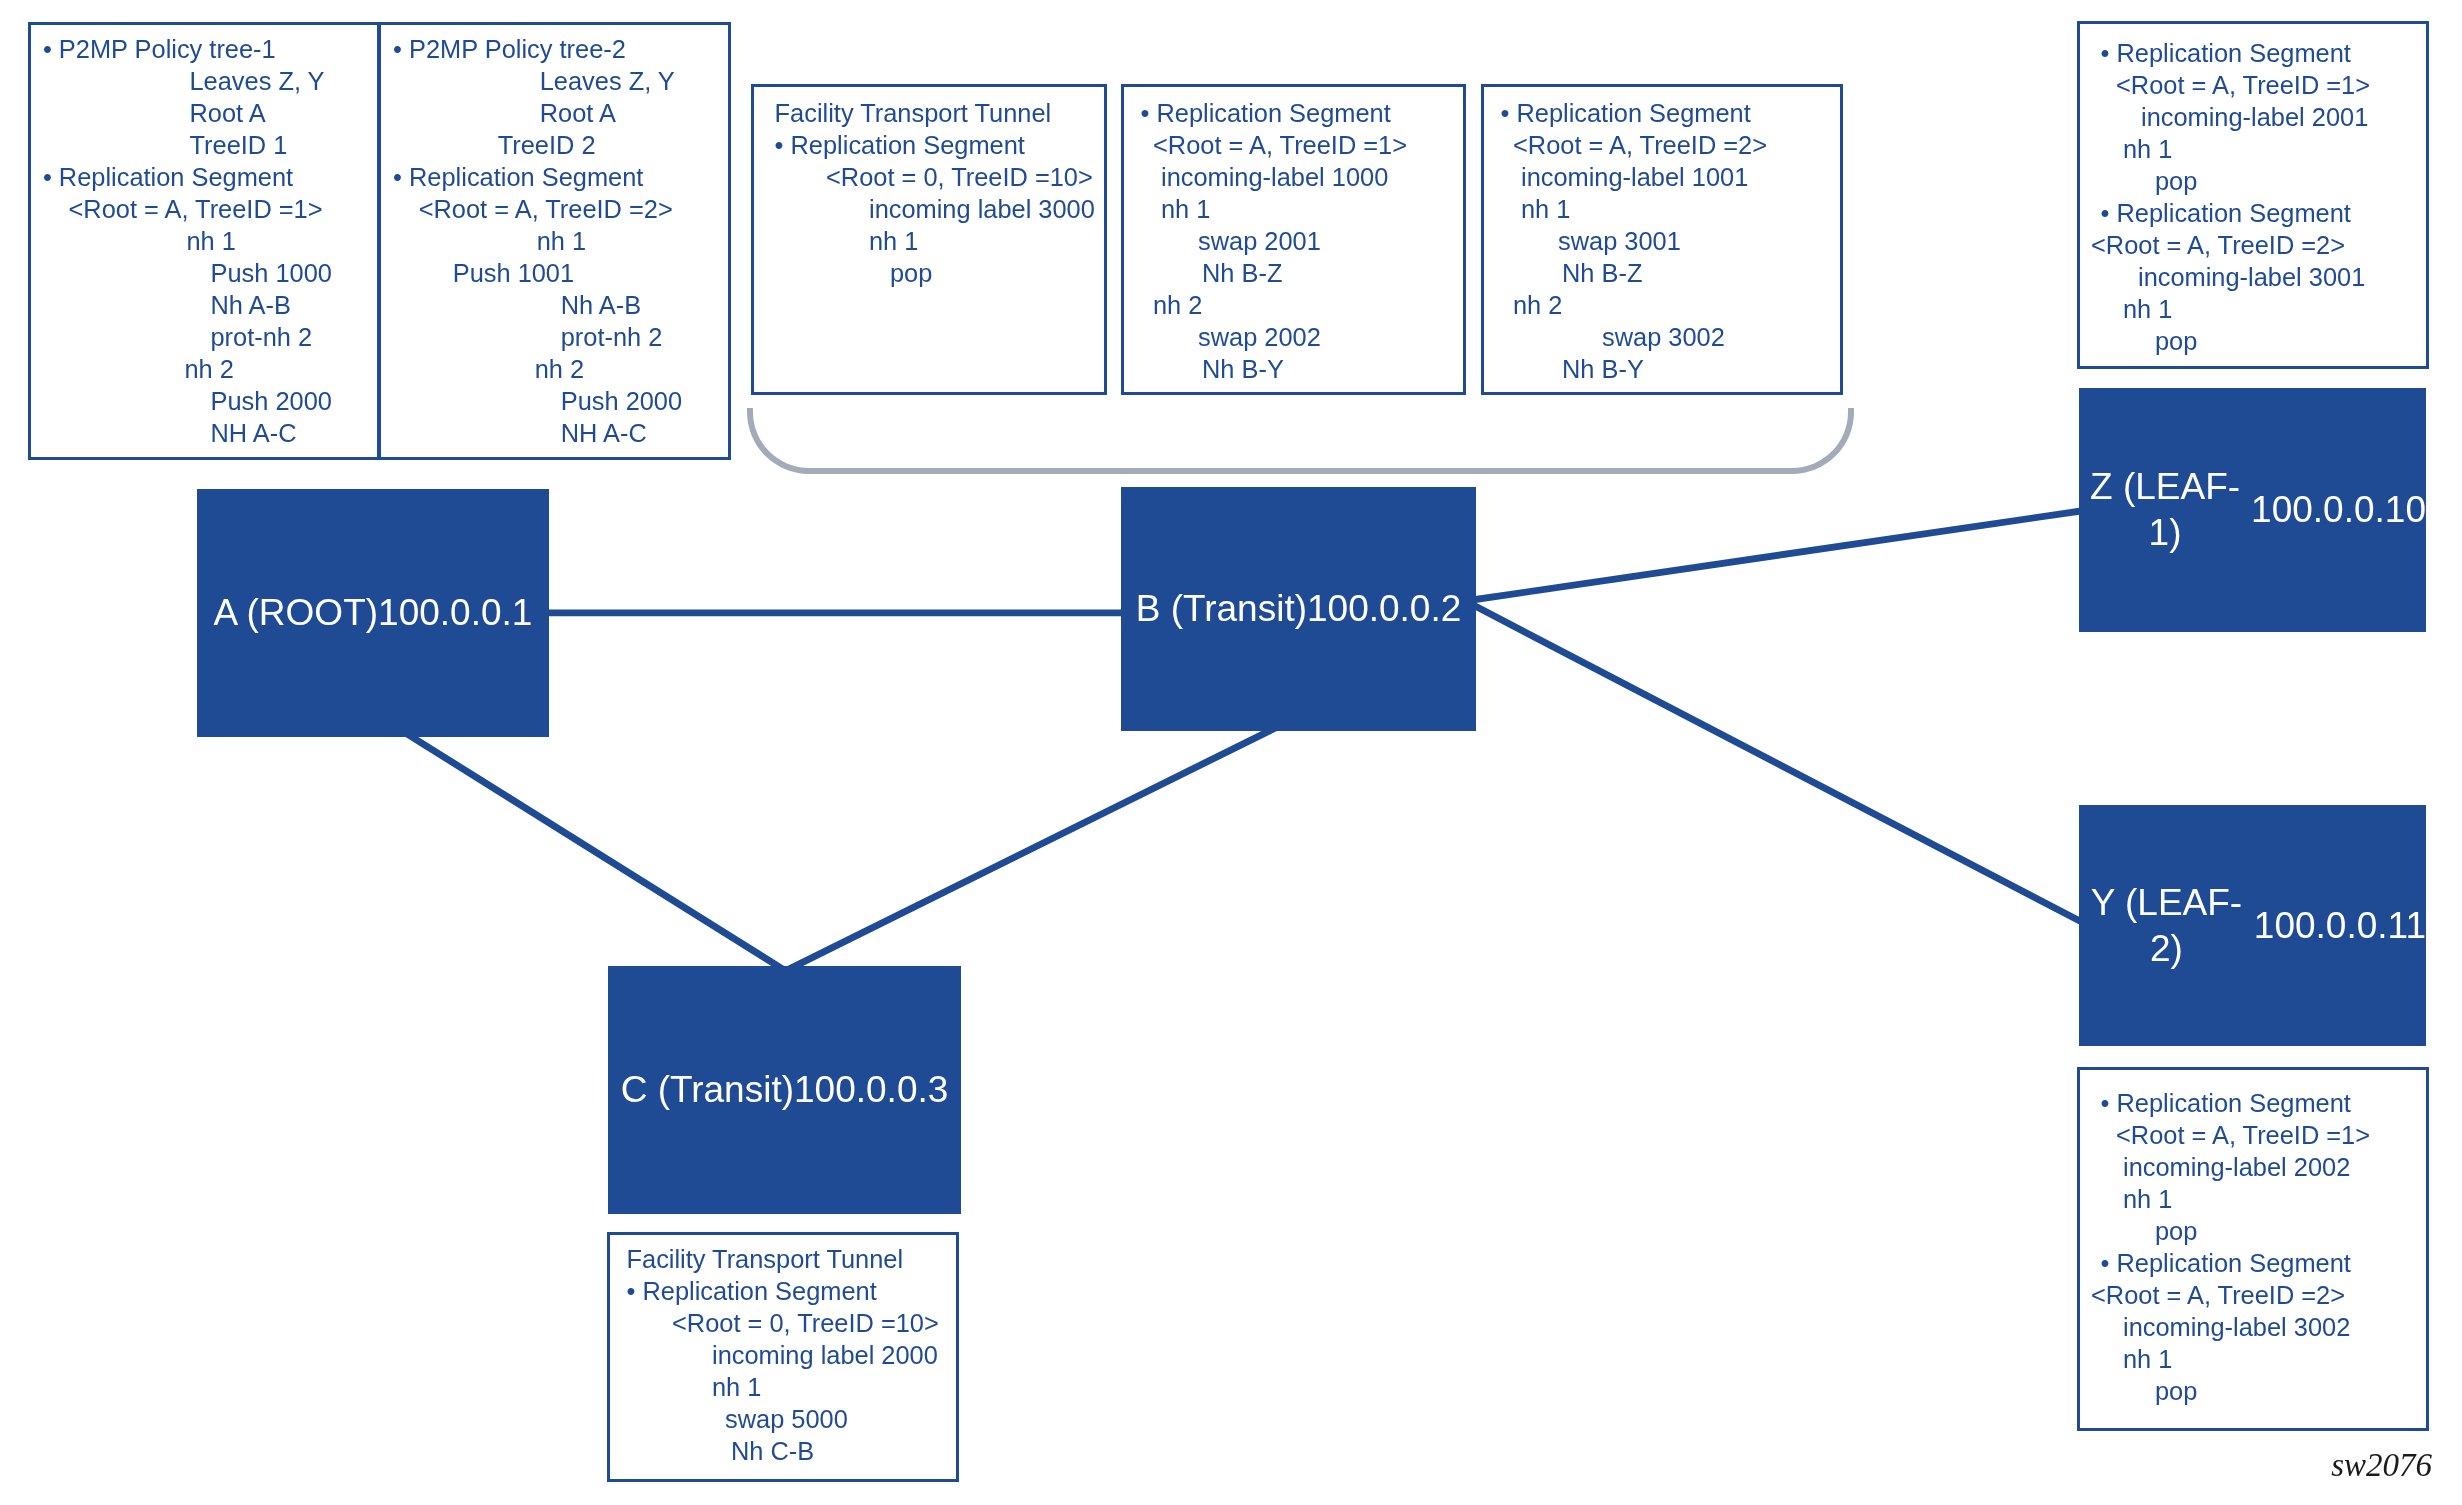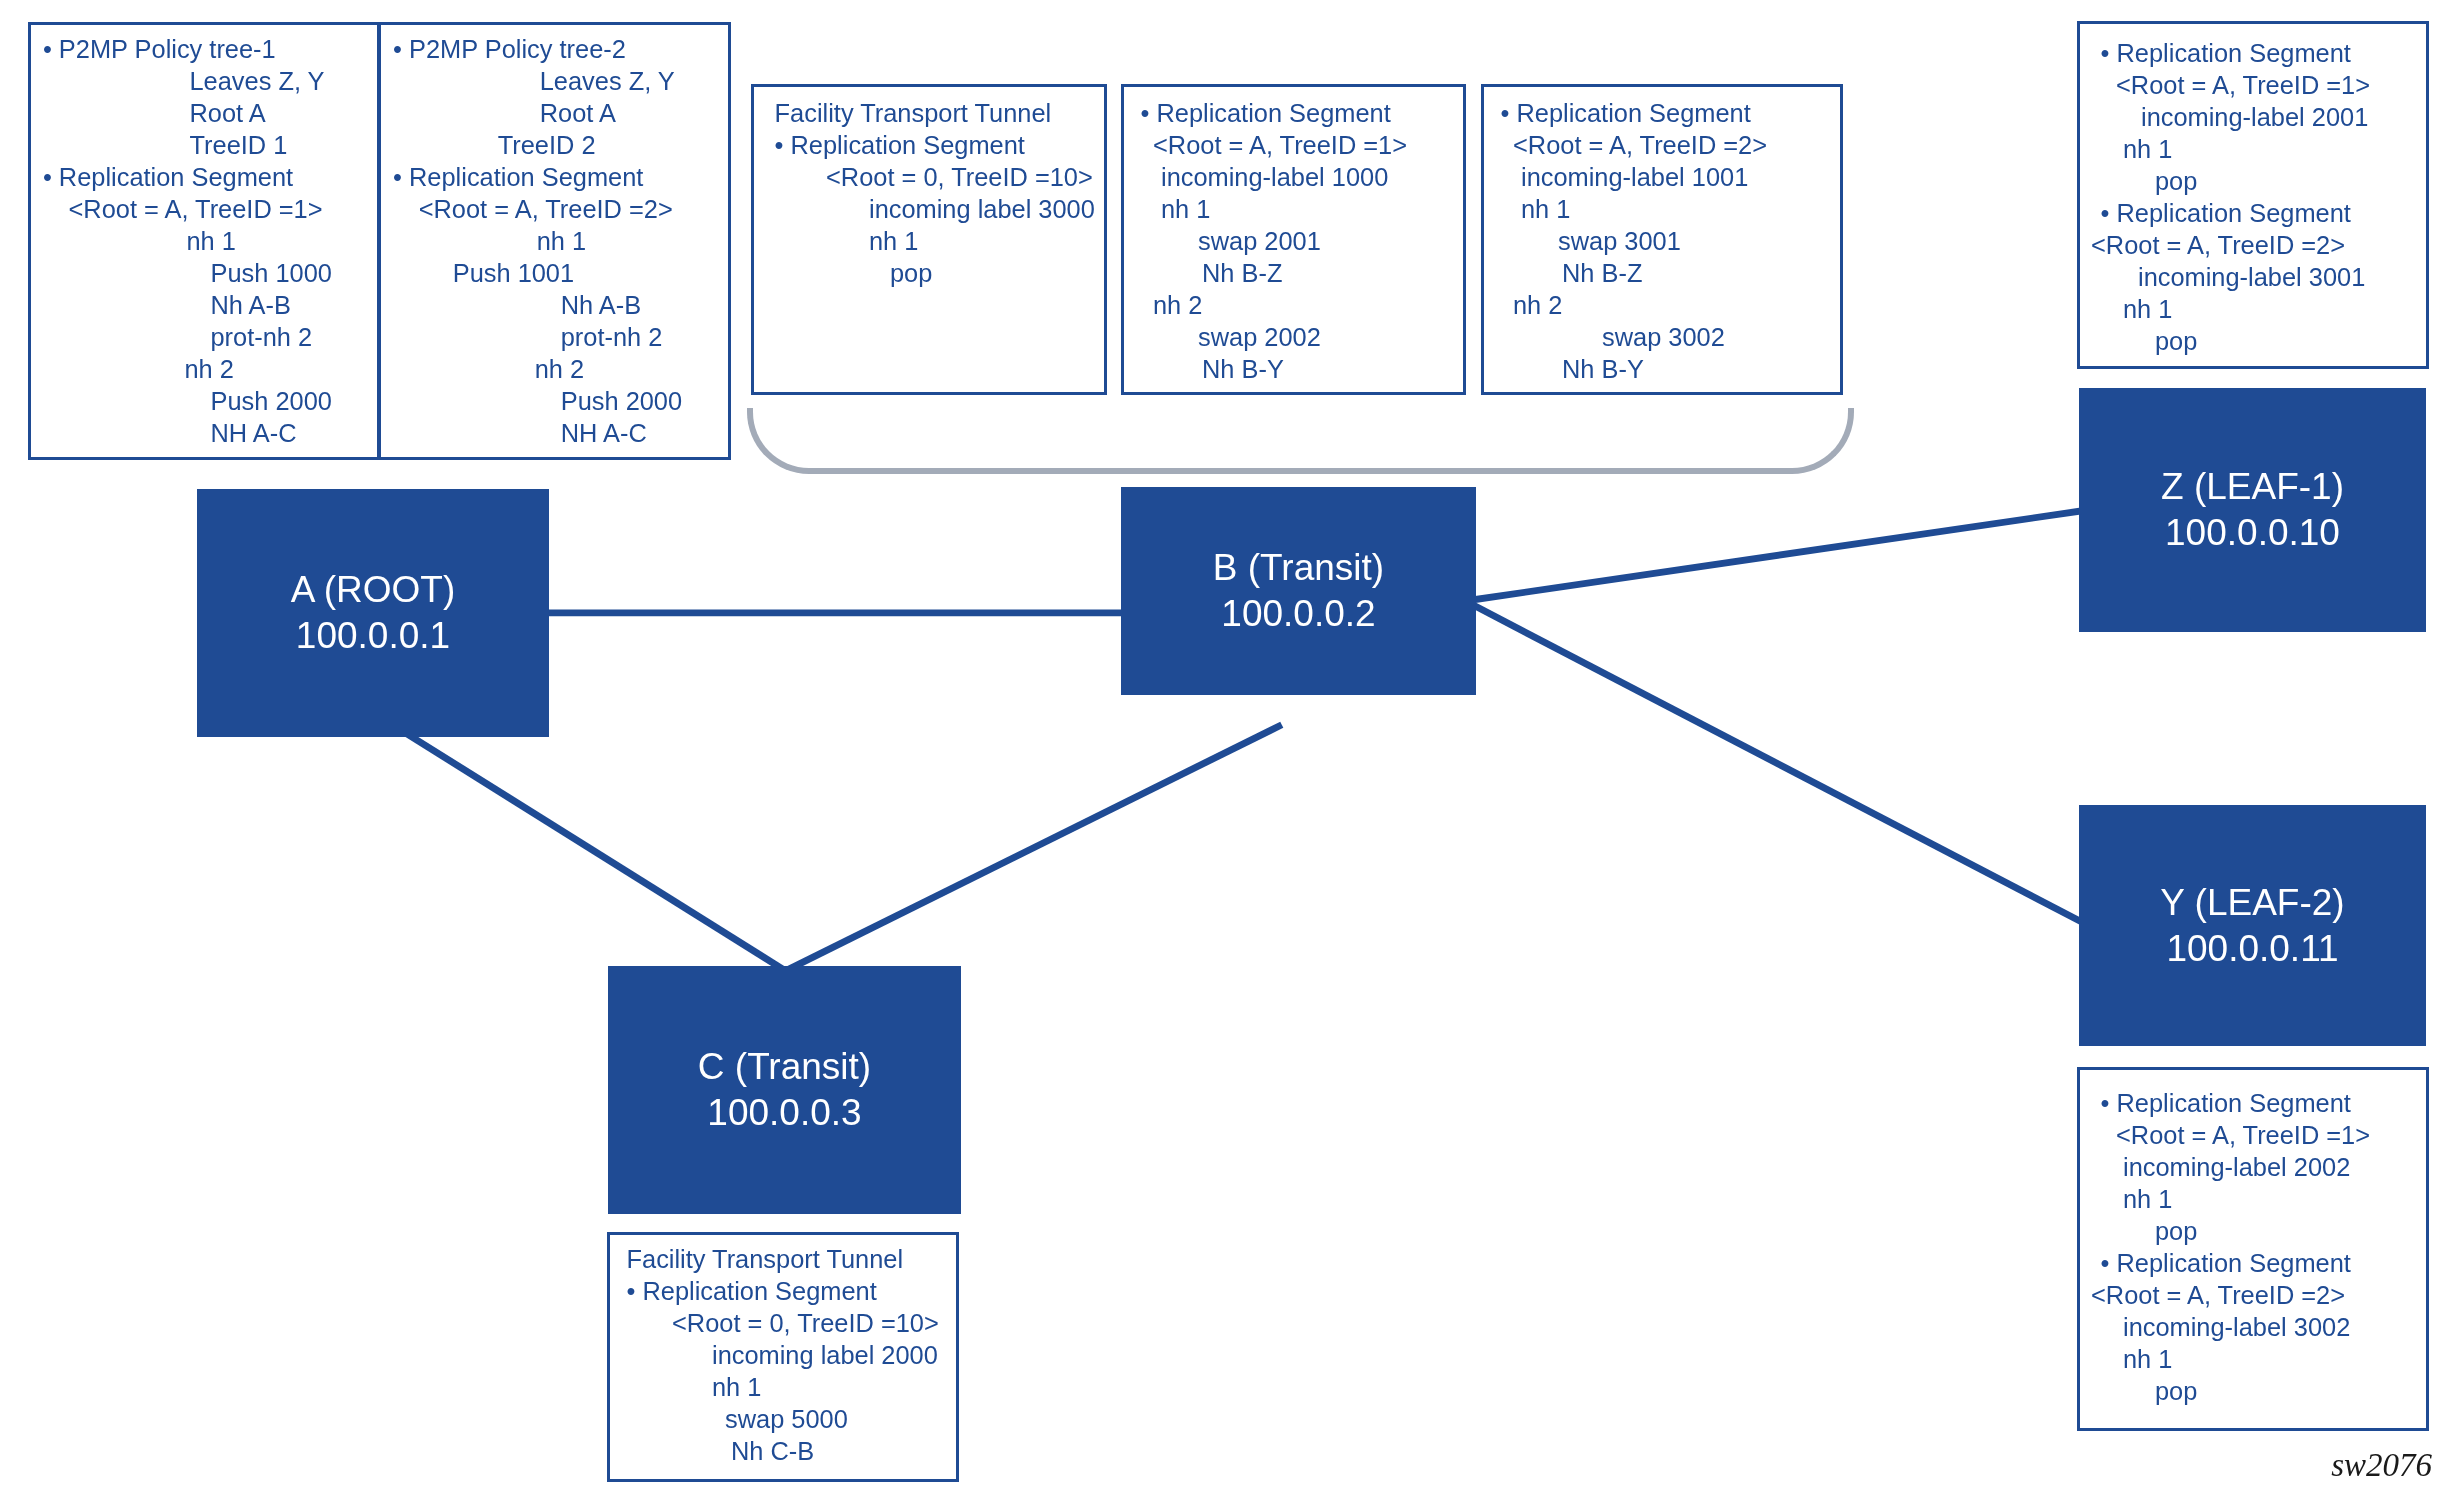--- a/index.html
+++ b/index.html
@@ -33,27 +33,27 @@
   #box-repl-b1    { left: 1121px; top: 84px; width: 345px; height: 311px; }
   #box-repl-b2    { left: 1481px; top: 84px; width: 362px; height: 311px; }
   #box-leaf-z     { left: 2077px; top: 20.6px;  width: 352px; height: 348px; padding-top: 13.7px; }
   #box-leaf-y     { left: 2077px; top: 1067px; width: 352px; height: 364px; padding-top: 16.5px; }
   #box-facility-c { left: 607px;  top: 1232px; width: 352px; height: 250px; padding-top: 8.2px; }
   
   .node {
     position: absolute;
     background: var(--blue, #1F4B94);
     color: #ffffff;
-    display: flex; flex-direction: column;
+    display: flex; flex-direction: row;
     align-items: center; justify-content: center;
     font-size: 37px; line-height: 46px;
     text-align: center;
   }
   #node-a { left: 197px;  top: 489px;  width: 352px; height: 248px; }
-  #node-b { left: 1121px; top: 487px;  width: 355px; height: 208px; justify-content: center; }
+  #node-b { left: 1121px; top: 487px;  width: 355px; height: 244px; justify-content: center; }
   #node-c { left: 608px;  top: 966px; width: 353px; height: 248px; }
   #node-z { left: 2079px; top: 388px;  width: 347px; height: 244px; }
   #node-y { left: 2079px; top: 805px; width: 347px; height: 241px; }
   
   #brace {
     position: absolute; left: 747px; top: 408px; width: 1107px; height: 66px;
     border-left: 6.2px solid var(--gray, #A3ABB8);
     border-right: 6.2px solid var(--gray, #A3ABB8);
     border-bottom: 6.2px solid var(--gray, #A3ABB8);
     border-bottom-left-radius: 62px;

